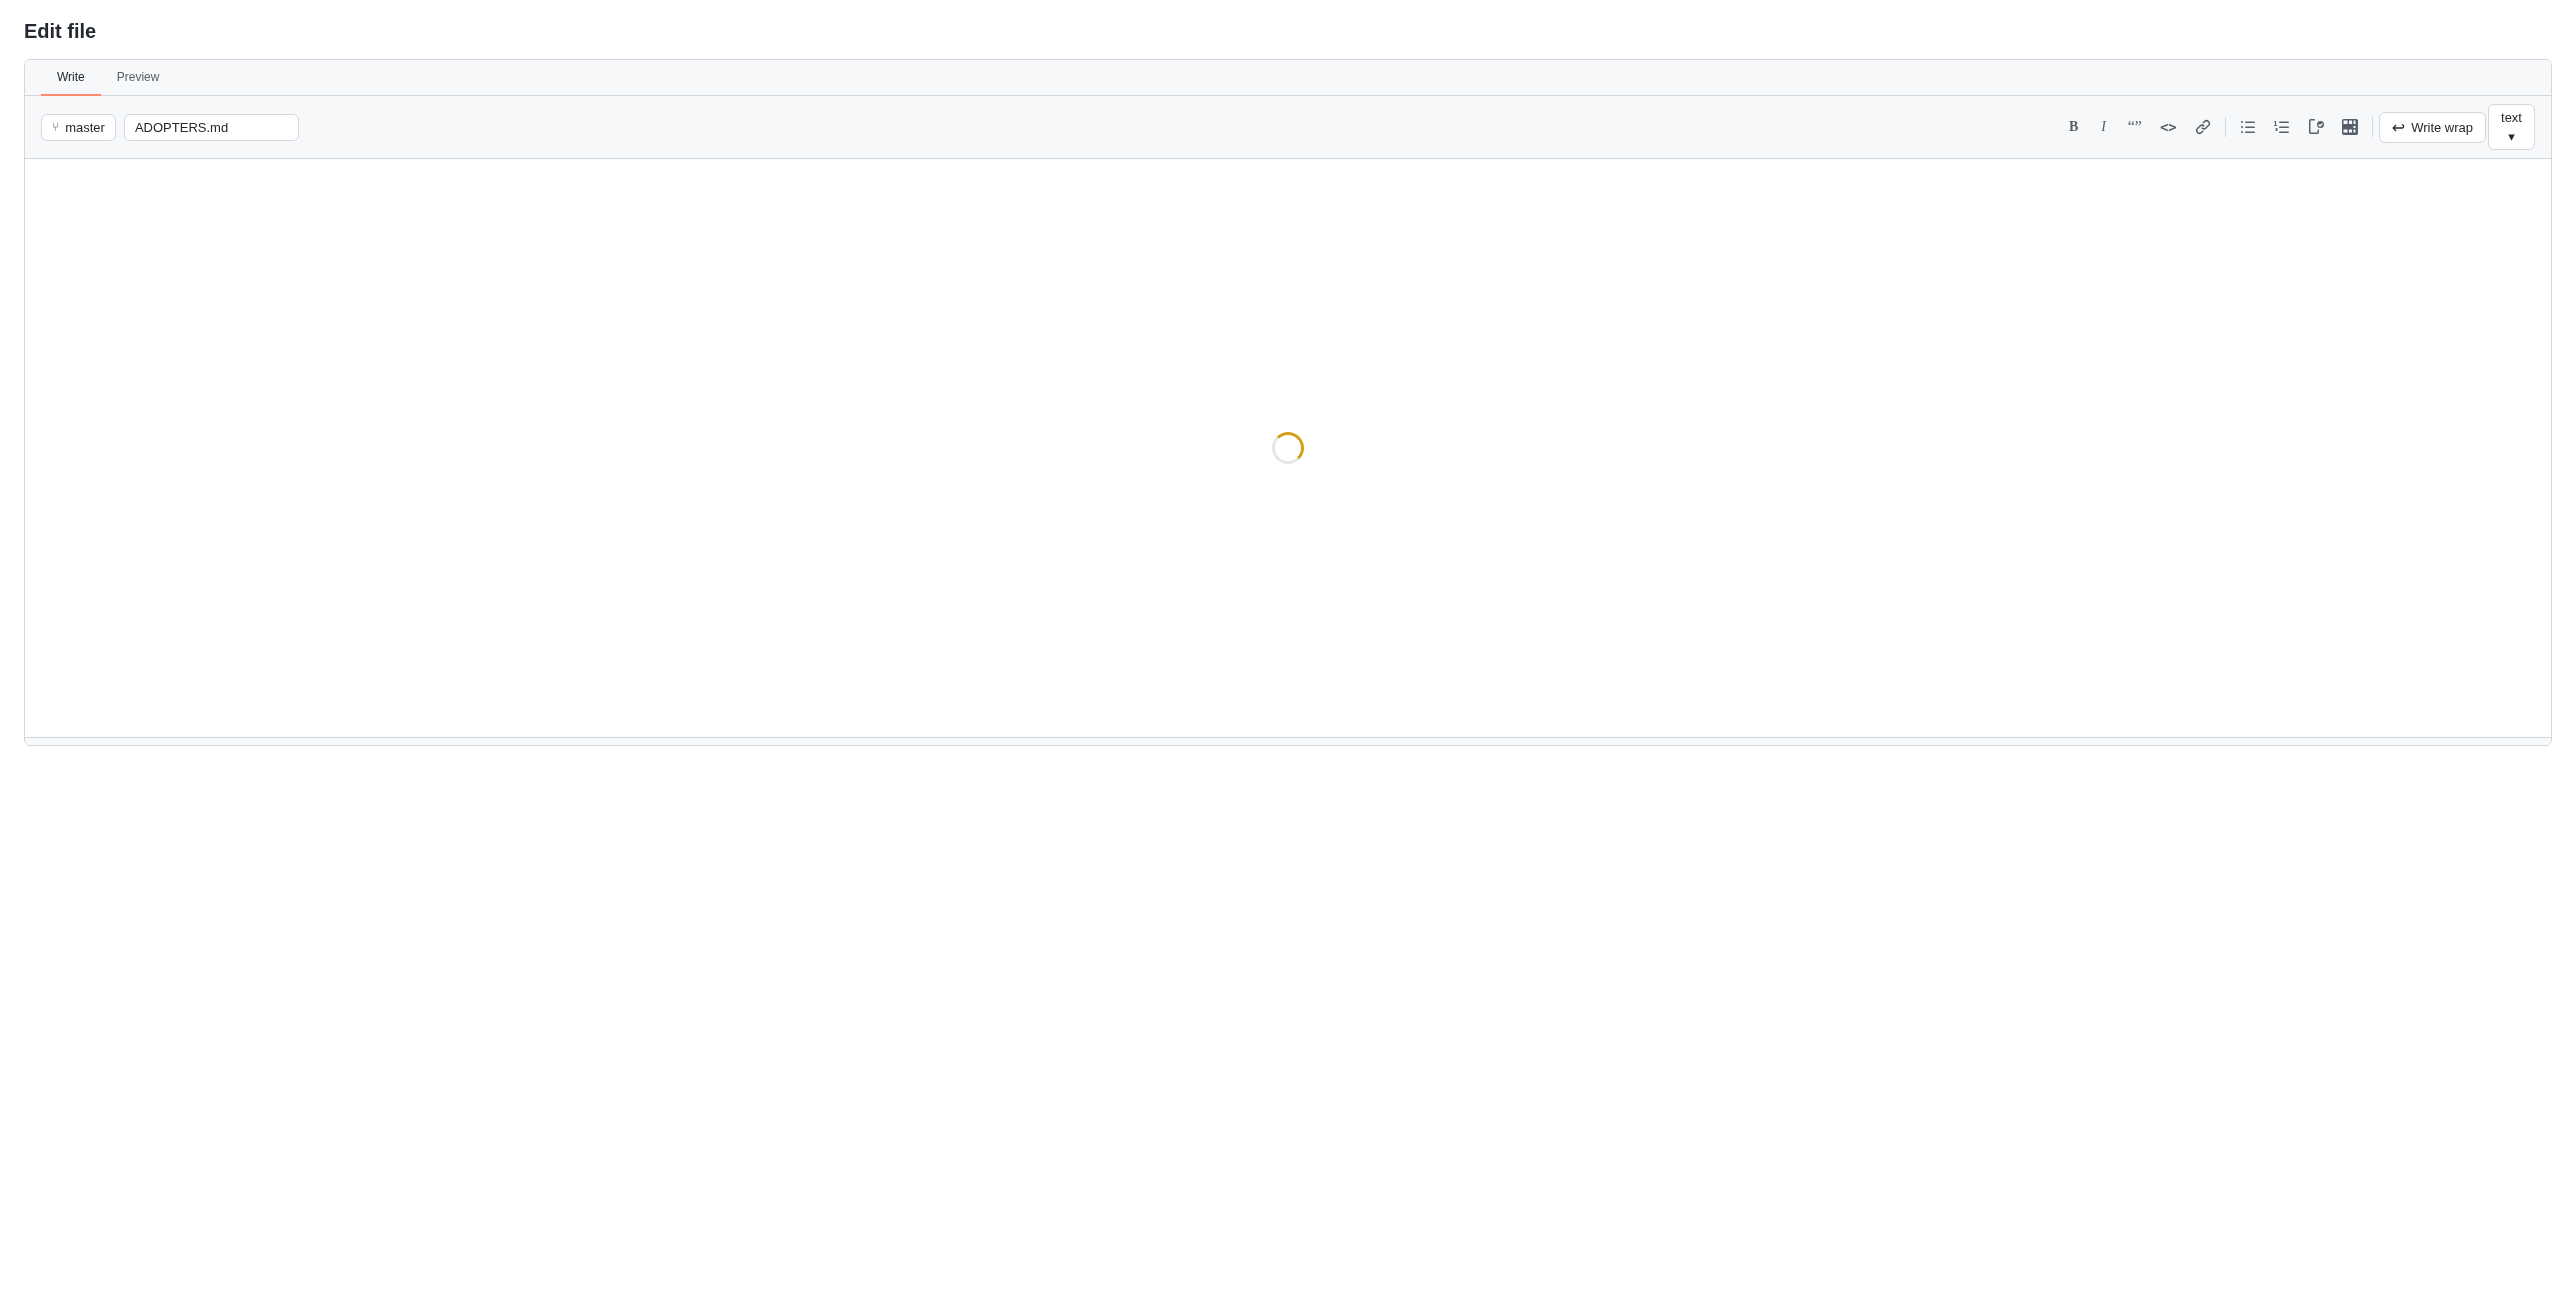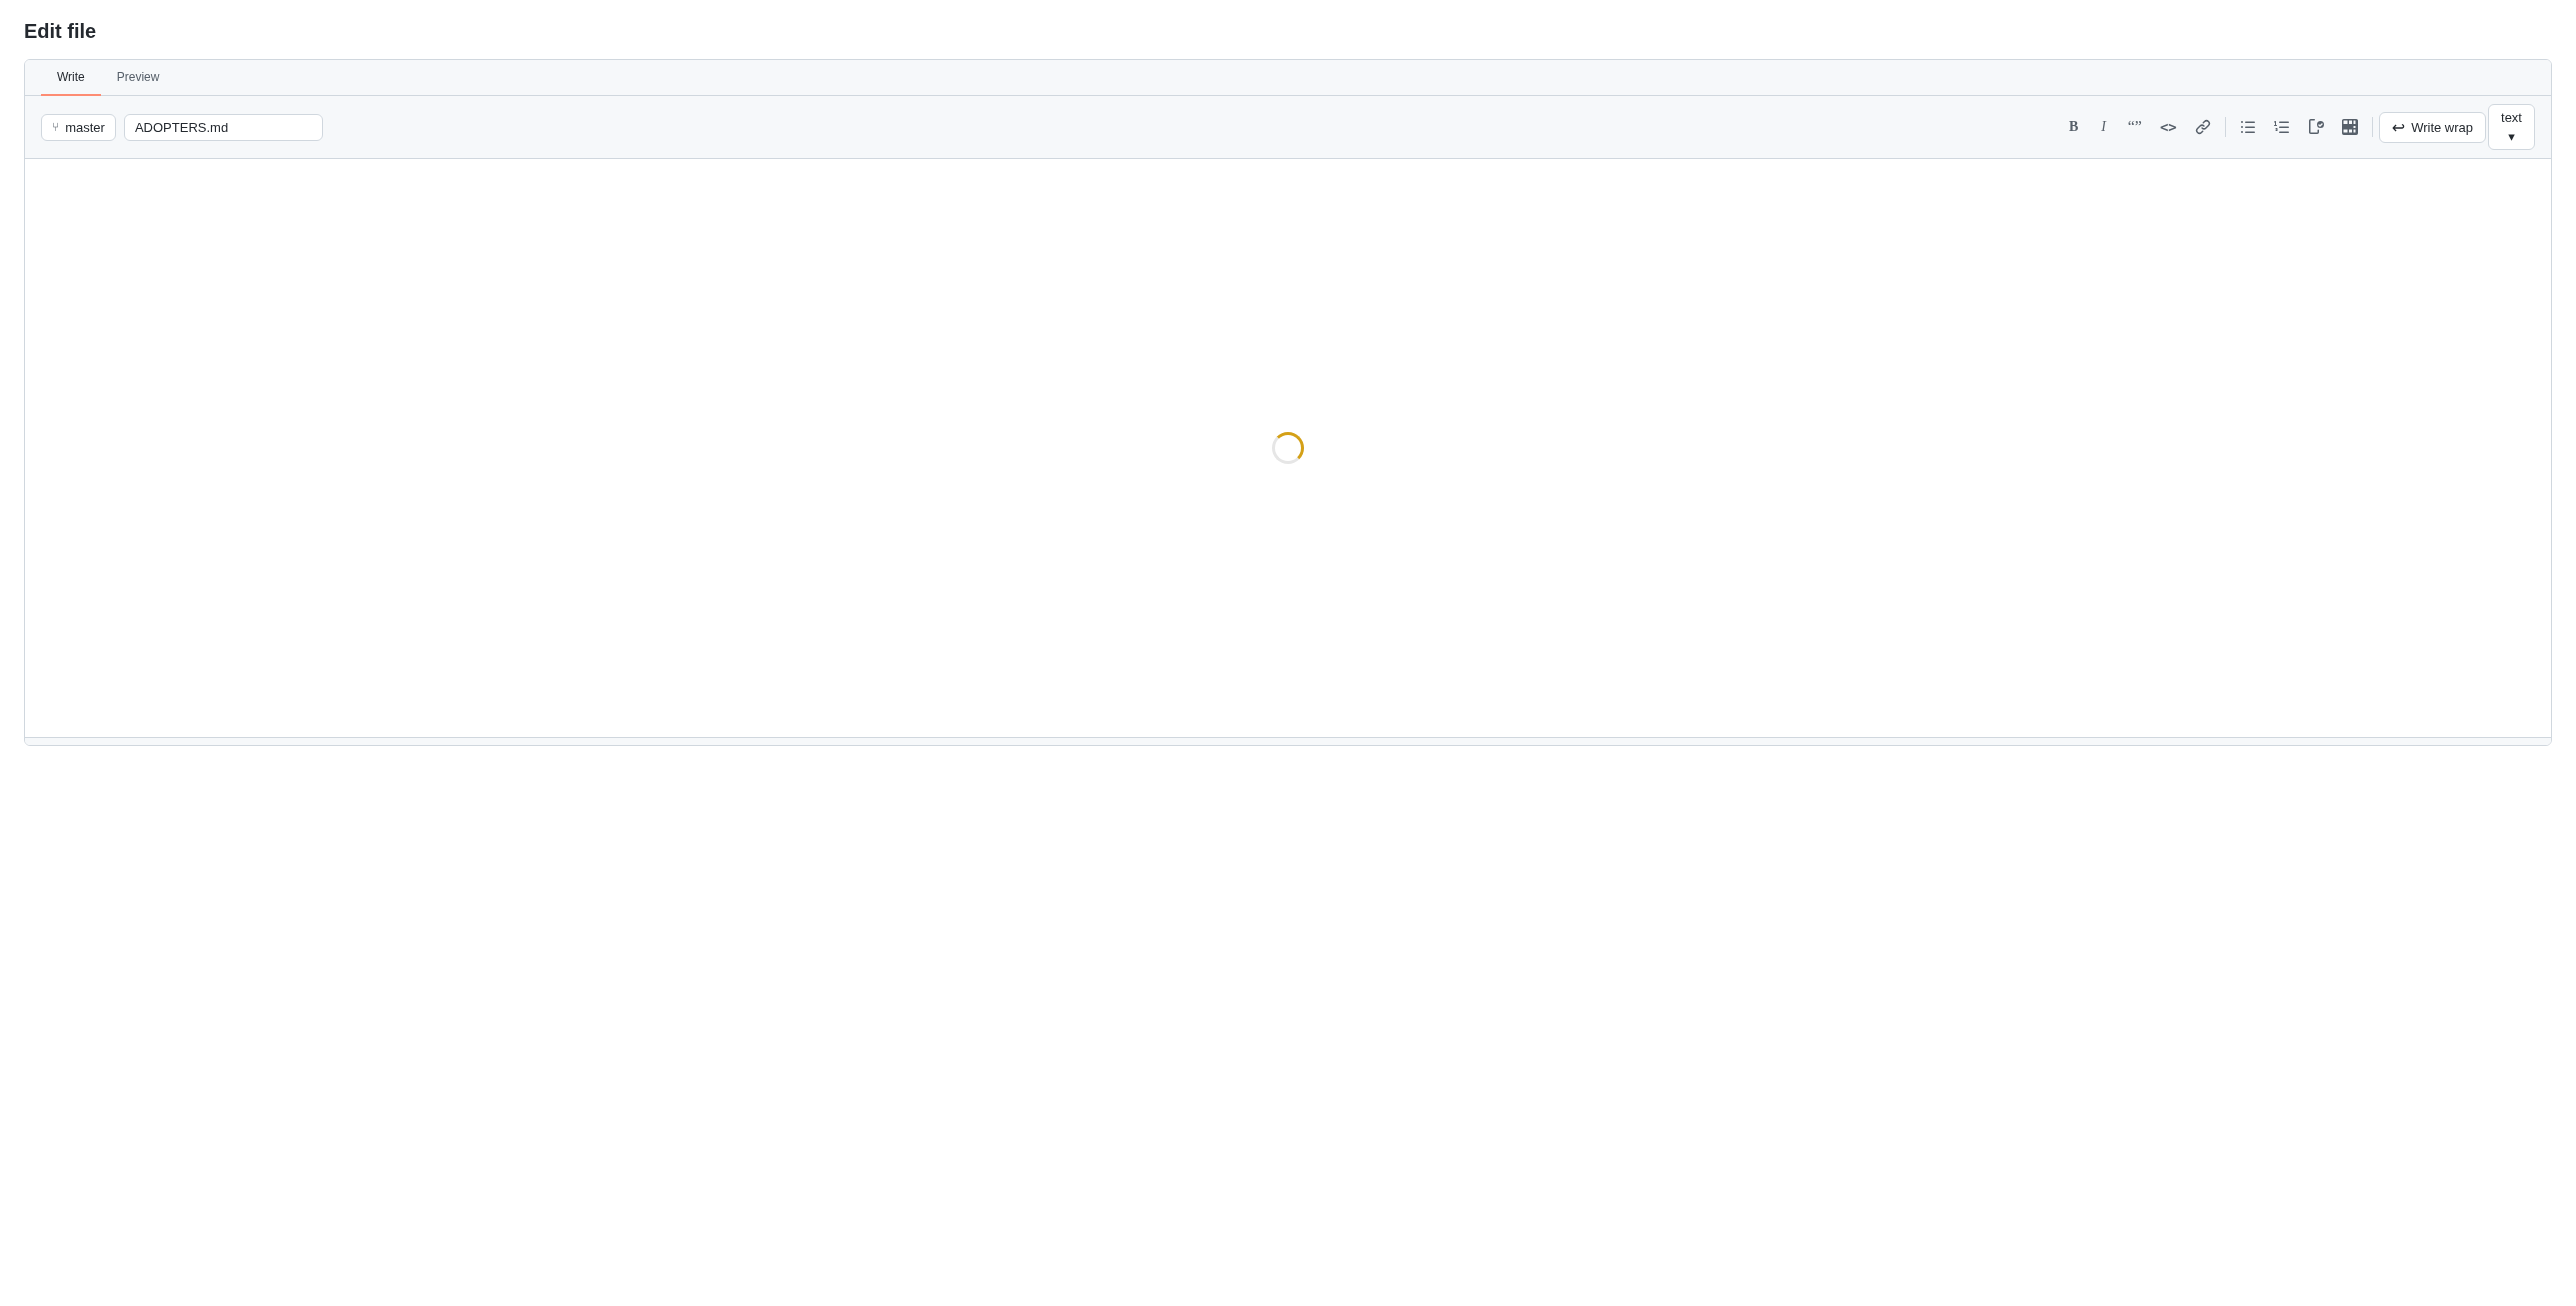--- a/index.html
+++ b/index.html
@@ -82,21 +82,21 @@
       color: #57606a;
     }
 
     .filename-input {
       border: 1px solid #d0d7de;
       border-radius: 6px;
       padding: 5px 10px;
       font-size: 13px;
       color: #24292f;
       background: #ffffff;
-      width: 199px;
+      width: 175px;
     }
 
     .format-buttons {
       display: flex;
       align-items: center;
       gap: 2px;
       margin-left: auto;
     }
 
     .format-btn {

